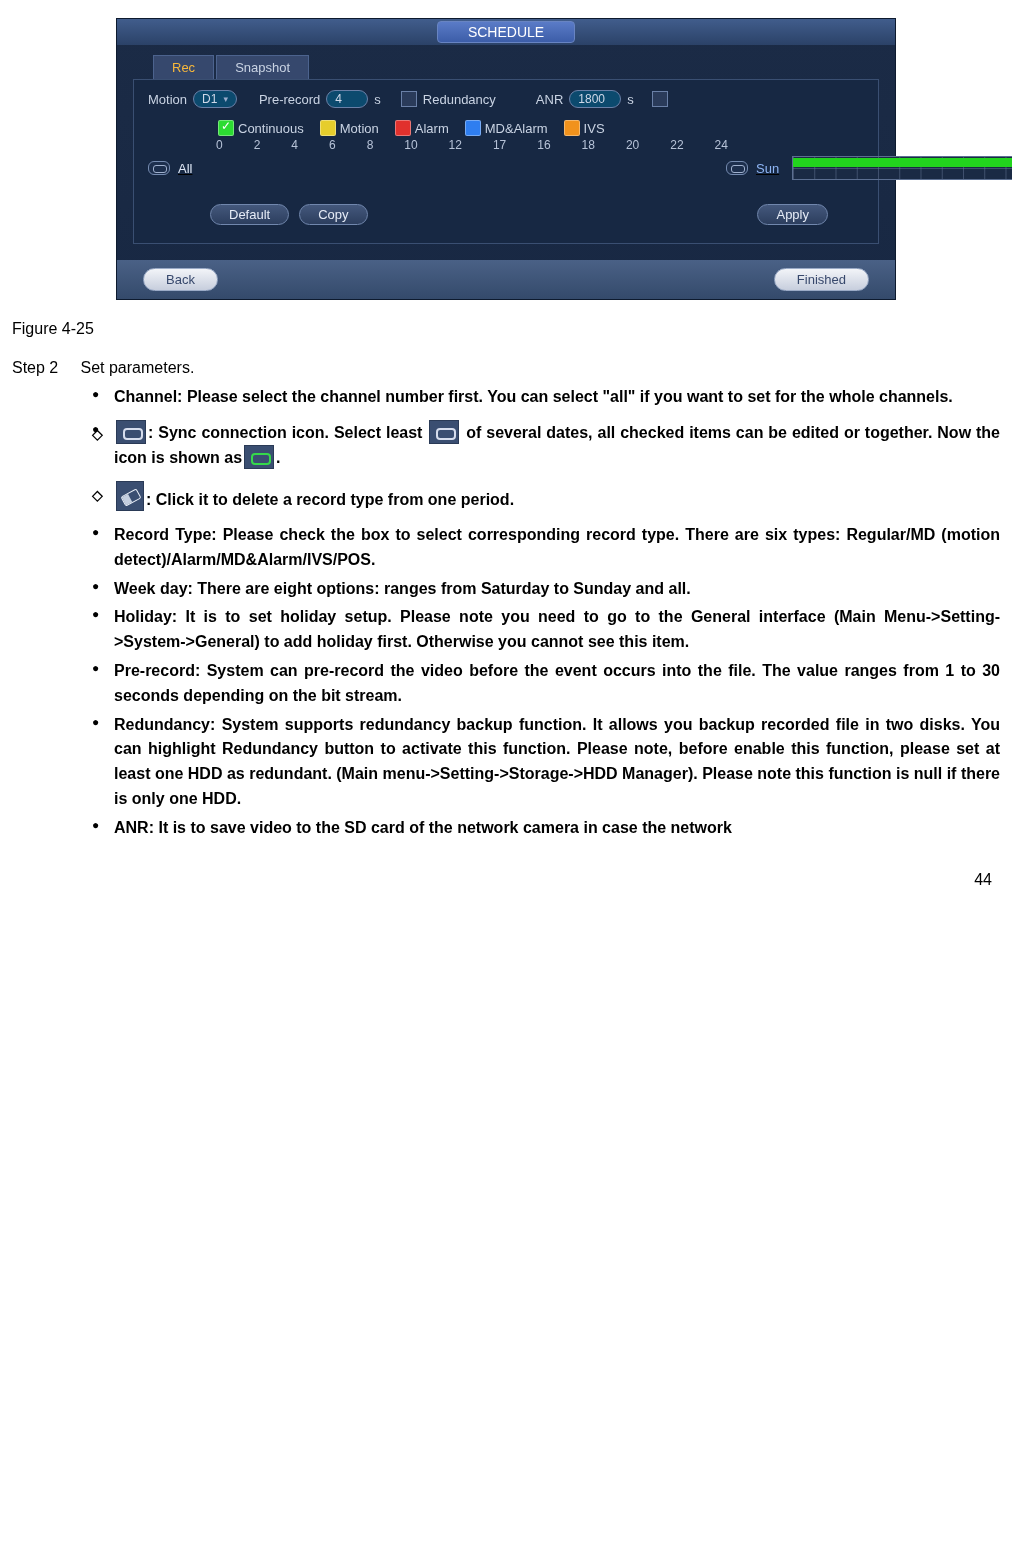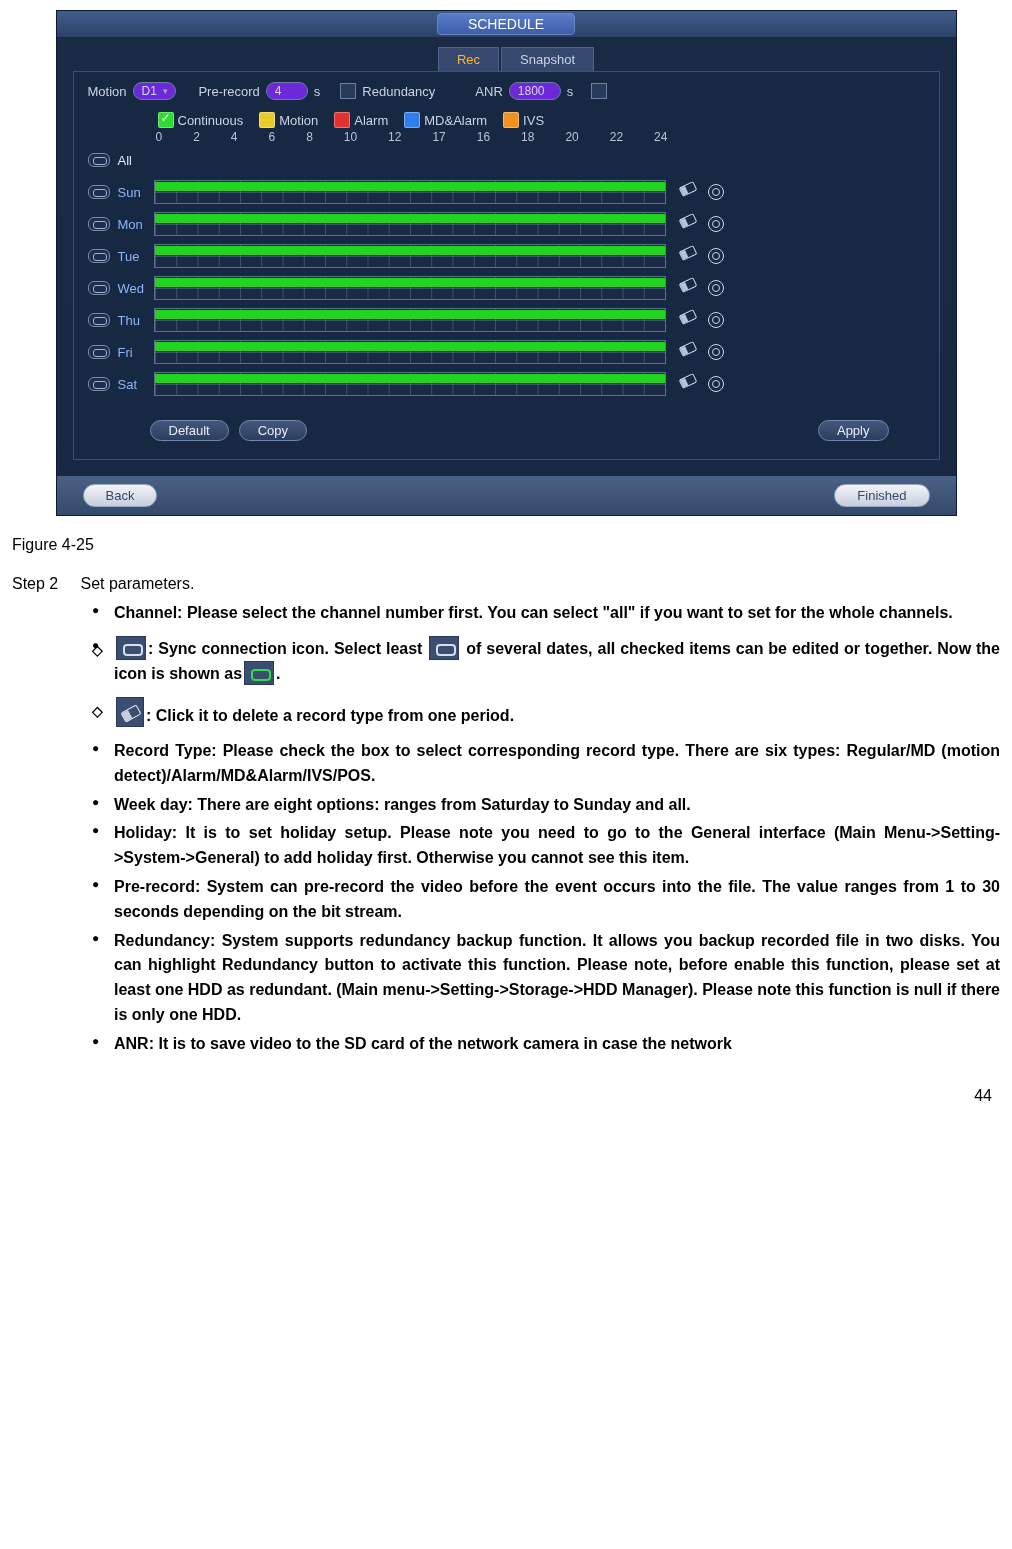--- a/index.html
+++ b/index.html
@@ -1,57 +1,57 @@
 <!DOCTYPE html>
 <html><head>
 <meta charset="utf-8">
 <style>
   * { box-sizing: border-box; margin: 0; padding: 0; }
   body { background: #fff; font-family: Arial, sans-serif; width: 1012px; margin: 0 auto; }
   .page { padding: 10px 12px 30px 12px; }
 
   
   .app {
-    width: 901px;
-    margin: 0 auto 20px auto;
+    width: 780px;
+    margin: 8px auto 20px auto;
     background: linear-gradient(#1b2b46, #182843);
     border: 1px solid #0d1a2e;
   }
   .titlebar {
     height: 26px;
     background: linear-gradient(#415d8c, #2b4268);
     display: flex; justify-content: center; align-items: center;
   }
   .titlebar-btn {
     padding: 2px 30px;
     background: linear-gradient(#5a7bc7, #3c5da8);
     border: 1px solid #6884c2;
     border-radius: 4px;
     color: #fff; font-size: 14px;
   }
   .app-body { padding: 10px 16px 16px 16px; }
-  .tabs { display: flex; gap: 2px; margin-left: 20px; justify-content: center; }
+  .tabs { display: flex; gap: 2px; margin-left: 20px; }
   .tab {
     padding: 4px 18px;
     background: #36486d;
     border: 1px solid #4c638e;
     border-bottom: none;
     color: #c9d3e3;
     font-size: 13px;
   }
   .tab.active { color: #f8b83b; }
   .panel {
     border: 1px solid #3a4f72;
     padding: 10px 14px 14px 14px;
     background: #172843;
   }
   .row1 { display: flex; align-items: center; gap: 6px; font-size: 13px; color: #c9d3e3; }
   .pill-select, .pill-input {
     display: inline-flex; align-items: center;
-    background: #6d28d9;
+    background: #0c4a6e;
     border: 1px solid #6a80a7;
     border-radius: 9px;
     height: 18px; padding: 0 8px;
     color: #cfd8e8; font-size: 12px;
     min-width: 42px;
   }
   .pill-select .caret { margin-left: 6px; font-size: 9px; color: #9caccc; }
   .chk {
     width: 16px; height: 16px;
     border: 1px solid #6a80a7;
@@ -70,21 +70,21 @@
   }
   .sw.green { background:#2cdc32; }
   .sw.yellow { background:#e6cd2c; }
   .sw.red { background:#e1312d; }
   .sw.blue { background:#2f7ef0; }
   .sw.orange { background:#f1921c; }
   .chkmark { position: relative; }
   .chkmark::after { content:"✓"; position:absolute; left:2px; top:-2px; color:#fff; font-size:12px; }
 
   .ticks { display:flex; margin-left: 68px; width: 512px; justify-content: space-between; color:#b7c3d8; font-size:12px; }
-  .grid-area { display:flex; flex-direction:column; }
+  .grid-area { display:flex; flex-direction:row;text-decoration:underline; }
   .dayrow { display:flex; align-items:center; height:32px; }
   .link-icon {
     width: 22px; height: 14px;
     border: 1px solid #758bb0;
     border-radius: 6px;
     margin-right: 8px;
     position: relative;
     background:#1d2f4d;
   }
   .link-icon::after {

